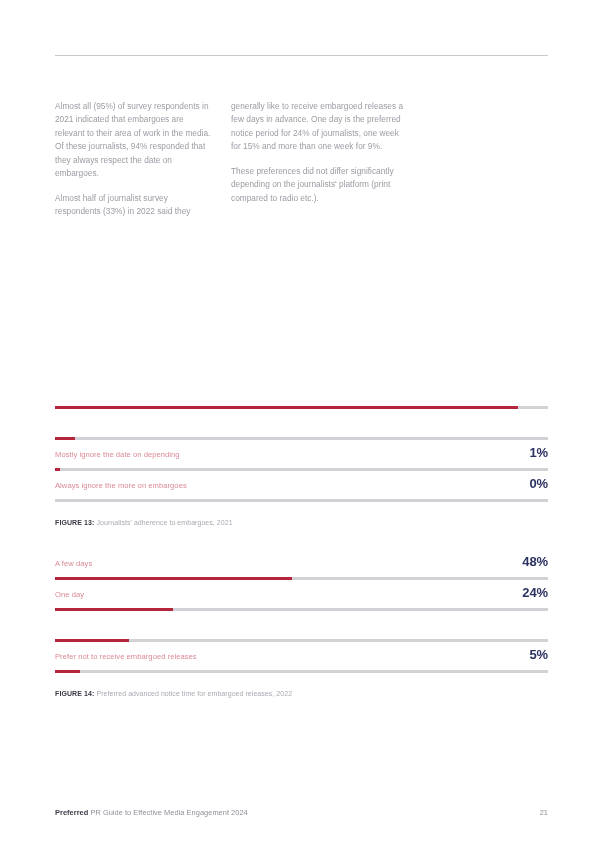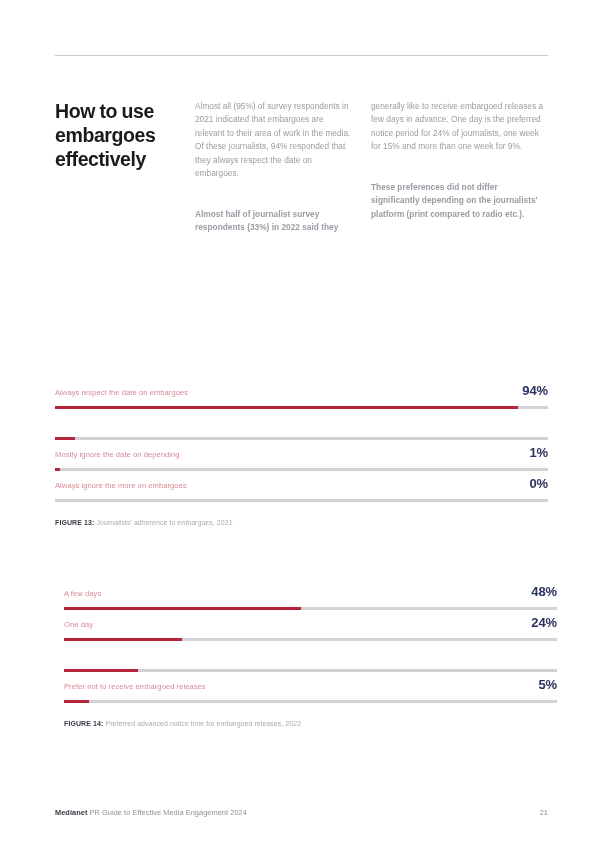--- a/index.html
+++ b/index.html
@@ -58,33 +58,33 @@
 
   .intro-col {
     width: 176px;
     padding-right: 16px;
     font-size: 8.3px;
     line-height: 1.62;
     color: #9b9ba4;
     letter-spacing: 0.01px;
   }
 
-  .intro-col p + p { margin-top: 27px; font-weight: bold; }
+  .intro-col p + p { margin-top: 11px; }
 
   .intro-col:last-child { padding-right: 0; width: 177px; }
 
   
   .chart {
     position: absolute;
     left: 55px;
     width: 493px;
   }
 
   #chart-13 { top: 384px; }
-  #chart-14 { top: 585px; margin-left: 9px; }
+  #chart-14 { top: 555px; }
 
   .bar-row {
     position: relative;
     height: 31px;
   }
 
   .bar-row-head {
     display: flex;
     align-items: baseline;
     justify-content: space-between;
@@ -158,39 +158,34 @@
   .footer-page { color: #8e8e98; }
 </style>
 </head>
 <body>
 
 <div class="page">
 
   <div class="top-rule"></div>
 
   <div class="intro">
-    <div class="intro-title">How to use embargoes effectively</div>
 
     <div class="intro-col">
       <p>Almost all (95%) of survey respondents in 2021 indicated that embargoes are relevant to their area of work in the media. Of these journalists, 94% responded that they always respect the date on embargoes.</p>
       <p>Almost half of journalist survey respondents (33%) in 2022 said they</p>
     </div>
 
     <div class="intro-col">
       <p>generally like to receive embargoed releases a few days in advance. One day is the preferred notice period for 24% of journalists, one week for 15% and more than one week for 9%.</p>
       <p>These preferences did not differ significantly depending on the journalists' platform (print compared to radio etc.).</p>
     </div>
   </div>
 
   <div class="chart" id="chart-13">
       <div class="bar-row">
-        <div class="bar-row-head">
-          <span class="bar-label">Always respect the date on embargoes</span>
-          <span class="bar-value">94%</span>
-        </div>
         <div class="bar-track" style="background: rgb(210, 210, 214);">
           <div class="bar-fill" style="width: 94%; background: rgb(181, 37, 60);"></div>
         </div>
       </div>
       <div class="bar-row">
         <div class="bar-track" style="background: rgb(210, 210, 214);">
           <div class="bar-fill" style="width: 4%; background: rgb(181, 37, 60);"></div>
         </div>
       </div>
       <div class="bar-row">
@@ -242,17 +237,17 @@
           <span class="bar-value">5%</span>
         </div>
         <div class="bar-track" style="background: rgb(210, 210, 214);">
           <div class="bar-fill" style="width: 5%; background: rgb(181, 37, 60);"></div>
         </div>
       </div>
       <div class="figure-caption"><span class="fig-num">FIGURE 14:</span><span> Preferred advanced notice time for embargoed releases, 2022</span></div>
     </div>
 
   <div class="footer">
-    <div class="footer-left"><span class="footer-brand">Medianet</span> <span>PR Guide to Effective Media Engagement 2024</span></div>
+    <div class="footer-left"><span class="footer-brand">Preferred</span> <span>PR Guide to Effective Media Engagement 2024</span></div>
     <div class="footer-page">21</div>
   </div>
 
 </div>
 
 </body></html>

